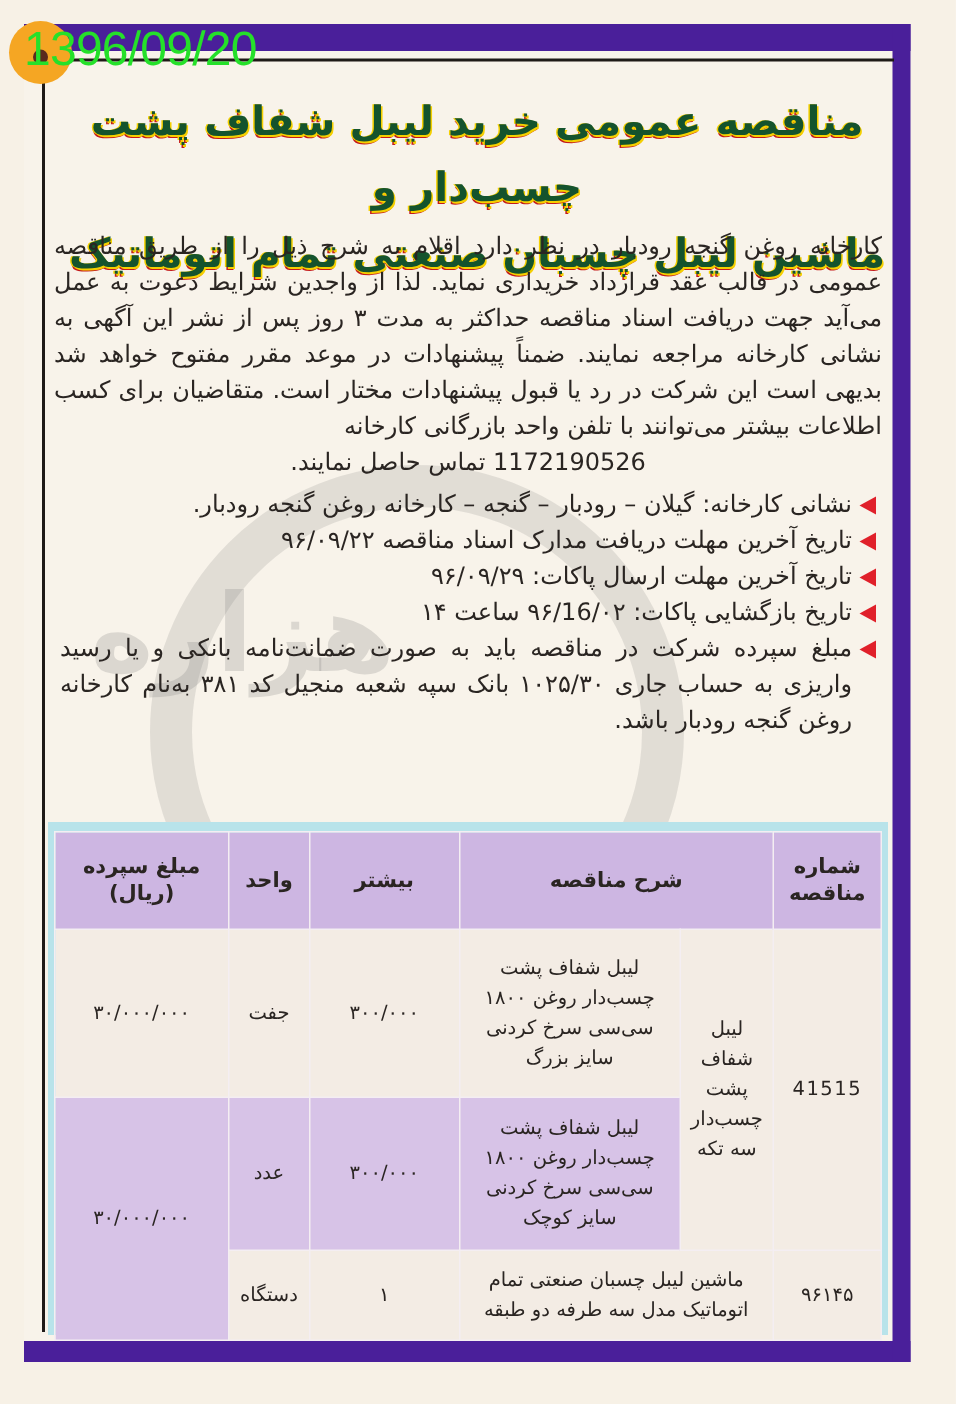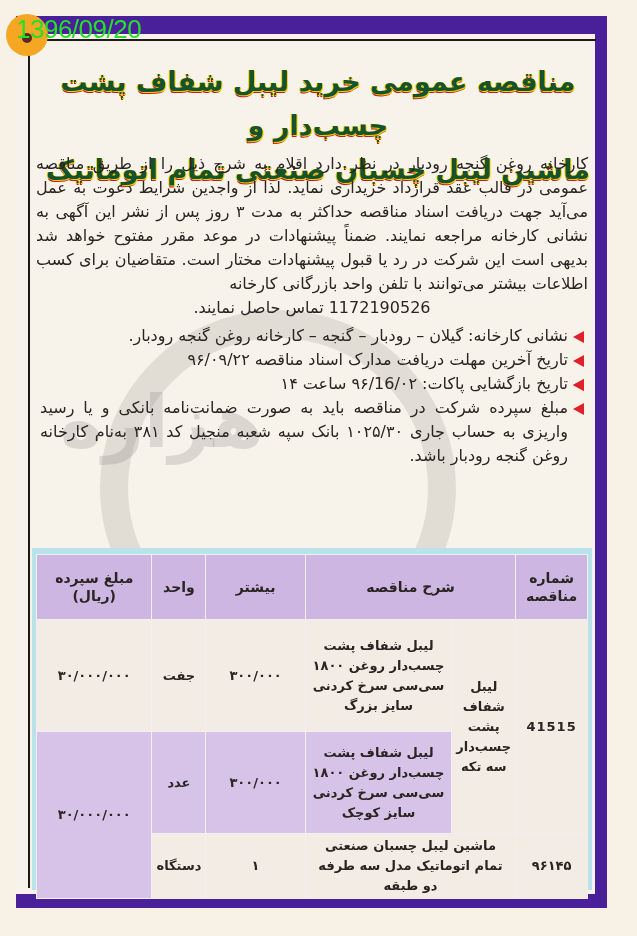--- a/index.html
+++ b/index.html
@@ -18,21 +18,21 @@
     border-bottom: 14px solid #4a1f9a;
     box-sizing: border-box;
     background: #f8f3ea;
   }
   .left-bar { position:absolute; left: 28px; top: 40px; width: 2px; height: 848px; background:#1e1a17; }
   .top-bar { position:absolute; left: 28px; top: 39px; width: 568px; height: 2px; background:#1e1a17; }
   .knob { position:absolute; left: 6px; top: 14px; width: 42px; height: 42px; border-radius: 50%; background: #f5a623; }
   .knob-dot { position:absolute; left: 22px; top: 33px; width: 10px; height: 10px; border-radius: 50%; background: #5b2a1e; }
   .stamp {
     position:absolute; left: 16px; top: 14px;
-    color: #25e02a; font-family: "Liberation Sans", sans-serif; font-size: 26px; letter-spacing: -0.5px;
+    color: #25e02a; font-family: "Liberation Sans", sans-serif; font-size: 32px; letter-spacing: -0.5px;
   }
   .title {
     position:absolute; left: 40px; top: 60px; width: 556px;
     text-align:center; direction: rtl;
     font-family: "DejaVu Sans", sans-serif; font-weight: bold;
     font-size: 27px; line-height: 44px;
     color: #14532d;
     text-shadow: 1px 1px 0 #f5d000, -1px 0 0 #f5d000, 0 2px 0 #c41a1a;
   }
   .body-text {
@@ -62,21 +62,21 @@
     position:absolute; left: 32px; top: 548px; width: 560px; height: 342px;
     background: #b8e3ea;
   }
   table {
     position:absolute; left: 4px; top: 6px; width: 552px;
     border-collapse: collapse; direction: rtl;
     font-size: 13px;
   }
   th, td { border: 1.5px solid #f4eef2; text-align:center; vertical-align: middle; padding: 2px 4px; }
   th { background: #cdb6e2; font-weight: bold; height: 60px; font-size: 14px; line-height: 18px; }
-  td { background: #f3ece4; font-weight: bold; line-height: 20px; }
+  td { background: #f3ece4; font-weight: normal; line-height: 20px; }
   td.purple { background: #d7c3e7; }
   .num { font-family: "DejaVu Sans", sans-serif; letter-spacing: 1px; }
 </style>
 </head>
 <body>
 
 <div class="frame"></div>
 <div class="top-bar"></div>
 <div class="left-bar"></div>
 <div class="knob"></div>
@@ -90,21 +90,21 @@
   <div>مناقصه عمومی خرید لیبل شفاف پشت چسب‌دار و</div>
   <div>ماشین لیبل چسبان صنعتی تمام اتوماتیک</div>
 </div>
 
 <div class="body-text">
   <p>کارخانه روغن گنجه رودبار در نظر دارد اقلام به شرح ذیل را از طریق مناقصه عمومی در قالب عقد قرارداد خریداری نماید. لذا از واجدین شرایط دعوت به عمل می‌آید جهت دریافت اسناد مناقصه حداکثر به مدت ۳ روز پس از نشر این آگهی به نشانی کارخانه مراجعه نمایند. ضمناً پیشنهادات در موعد مقرر مفتوح خواهد شد بدیهی است این شرکت در رد یا قبول پیشنهادات مختار است. متقاضیان برای کسب اطلاعات بیشتر می‌توانند با تلفن واحد بازرگانی کارخانه</p>
   <p class="c">1172190526 تماس حاصل نمایند.</p>
   <ul class="bullets">
     <li><span class="tri"></span><span>نشانی کارخانه: گیلان – رودبار – گنجه – کارخانه روغن گنجه رودبار.</span></li>
     <li><span class="tri"></span><span>تاریخ آخرین مهلت دریافت مدارک اسناد مناقصه ۹۶/۰۹/۲۲</span></li>
-    <li><span class="tri"></span></li>
+    <li><span class="tri"></span><span>تاریخ آخرین مهلت ارسال پاکات: ۹۶/۰۹/۲۹</span></li>
     <li><span class="tri"></span><span>تاریخ بازگشایی پاکات: ۹۶/16/۰۲ ساعت ۱۴</span></li>
     <li><span class="tri"></span><span>مبلغ سپرده شرکت در مناقصه باید به صورت ضمانت‌نامه بانکی و یا رسید واریزی به حساب جاری ۱۰۲۵/۳۰ بانک سپه شعبه منجیل کد ۳۸۱ به‌نام کارخانه روغن گنجه رودبار باشد.</span></li>
   </ul>
 </div>
 
 <div class="table-wrap">
   <table>
     <colgroup>
       <col style="width:72px">
         <col style="width:62px">

